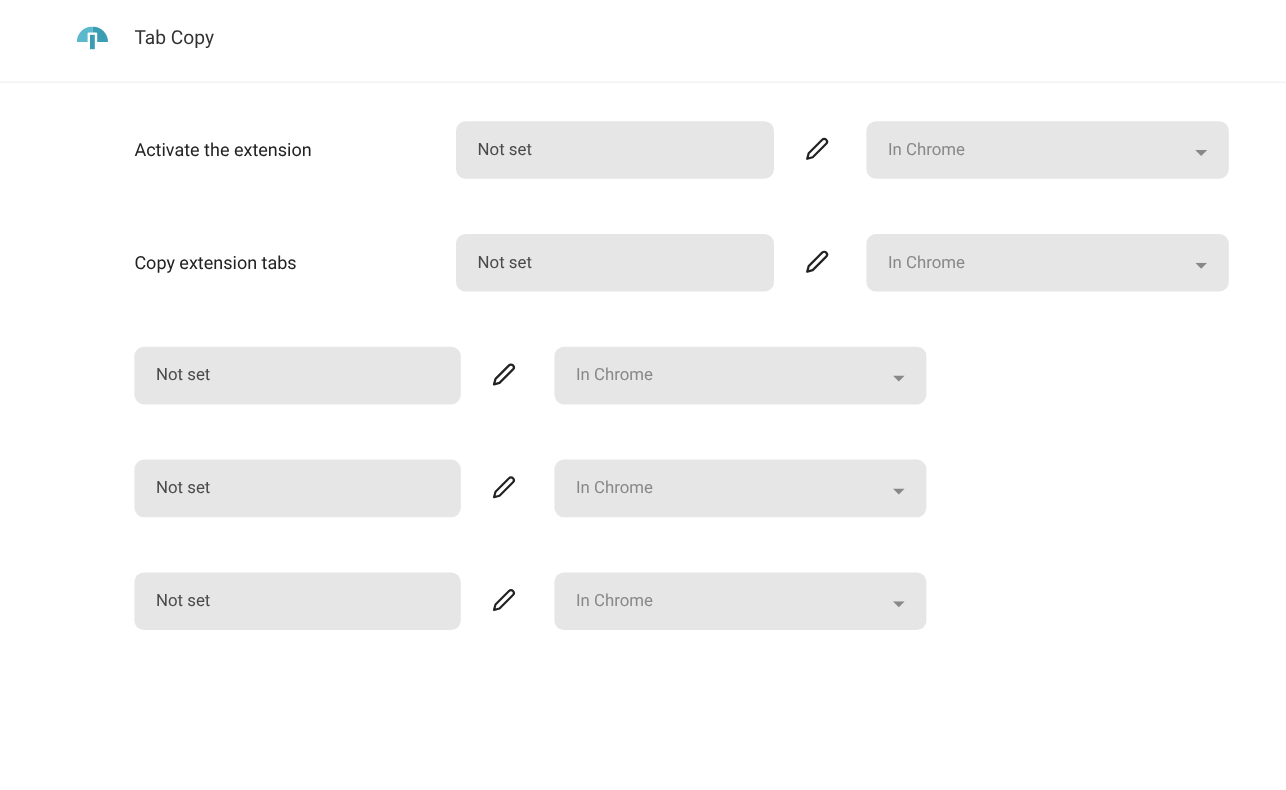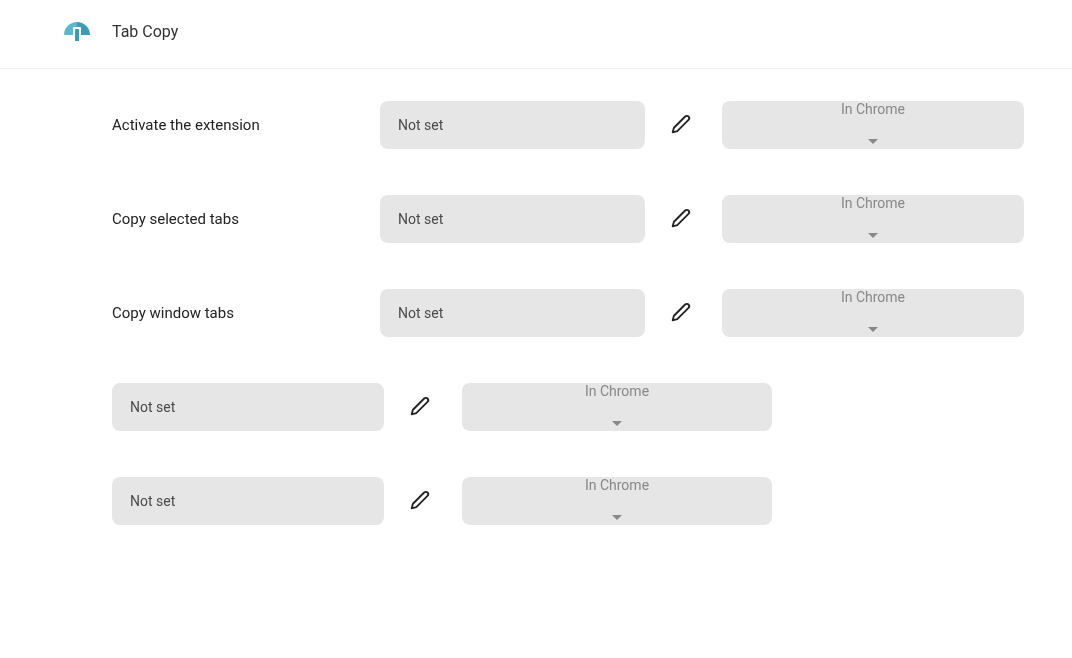--- a/index.html
+++ b/index.html
@@ -78,21 +78,20 @@
       width: 310px;
       height: 48px;
       background: #e6e6e6;
       border: none;
       border-radius: 8px;
       padding: 0 18px;
       display: flex;
       align-items: center;
       justify-content: space-between;
       cursor: pointer;
-      flex-direction: column;
     }
     .dropdown-text {
       font-size: 14px;
       color: #888;
     }
     .dropdown-arrow {
       color: #888;
     }
   </style>
 </head>
@@ -128,43 +127,42 @@
       <span class="dropdown-text">In Chrome</span>
       <span class="dropdown-arrow">
         <svg width="10" height="6" viewBox="0 0 10 6">
             <path d="M0 0 L5 5 L10 0 Z" fill="#888"></path>
           </svg>
       </span>
     </div>
   </div>
 
   <div class="row">
-    <div class="label">Copy selected tabs</div>
-    <div class="shortcut-input">
-      <span>Not set</span>
-    </div>
-    <button class="edit-btn">
-      <span>
-        <svg width="20" height="20" viewBox="0 0 24 24" fill="none" stroke="#222" stroke-width="2.2" stroke-linecap="round" stroke-linejoin="round">
-          <path d="M17 3a2.828 2.828 0 1 1 4 4L7.5 20.5 2 22l1.5-5.5L17 3z"></path>
-        </svg>
-      </span>
-    </button>
-    <div class="dropdown">
-      <span class="dropdown-text">In Chrome</span>
-      <span class="dropdown-arrow">
-        <svg width="10" height="6" viewBox="0 0 10 6">
-            <path d="M0 0 L5 5 L10 0 Z" fill="#888"></path>
-          </svg>
-      </span>
-    </div>
-  </div>
-
-  <div class="row">
-    <div class="label">Copy window tabs</div>
+    <div class="label">Copy extension tabs</div>
+    <div class="shortcut-input">
+      <span>Not set</span>
+    </div>
+    <button class="edit-btn">
+      <span>
+        <svg width="20" height="20" viewBox="0 0 24 24" fill="none" stroke="#222" stroke-width="2.2" stroke-linecap="round" stroke-linejoin="round">
+          <path d="M17 3a2.828 2.828 0 1 1 4 4L7.5 20.5 2 22l1.5-5.5L17 3z"></path>
+        </svg>
+      </span>
+    </button>
+    <div class="dropdown">
+      <span class="dropdown-text">In Chrome</span>
+      <span class="dropdown-arrow">
+        <svg width="10" height="6" viewBox="0 0 10 6">
+            <path d="M0 0 L5 5 L10 0 Z" fill="#888"></path>
+          </svg>
+      </span>
+    </div>
+  </div>
+
+  <div class="row">
     <div class="shortcut-input">
       <span>Not set</span>
     </div>
     <button class="edit-btn">
       <span>
         <svg width="20" height="20" viewBox="0 0 24 24" fill="none" stroke="#222" stroke-width="2.2" stroke-linecap="round" stroke-linejoin="round">
           <path d="M17 3a2.828 2.828 0 1 1 4 4L7.5 20.5 2 22l1.5-5.5L17 3z"></path>
         </svg>
       </span>
     </button>

